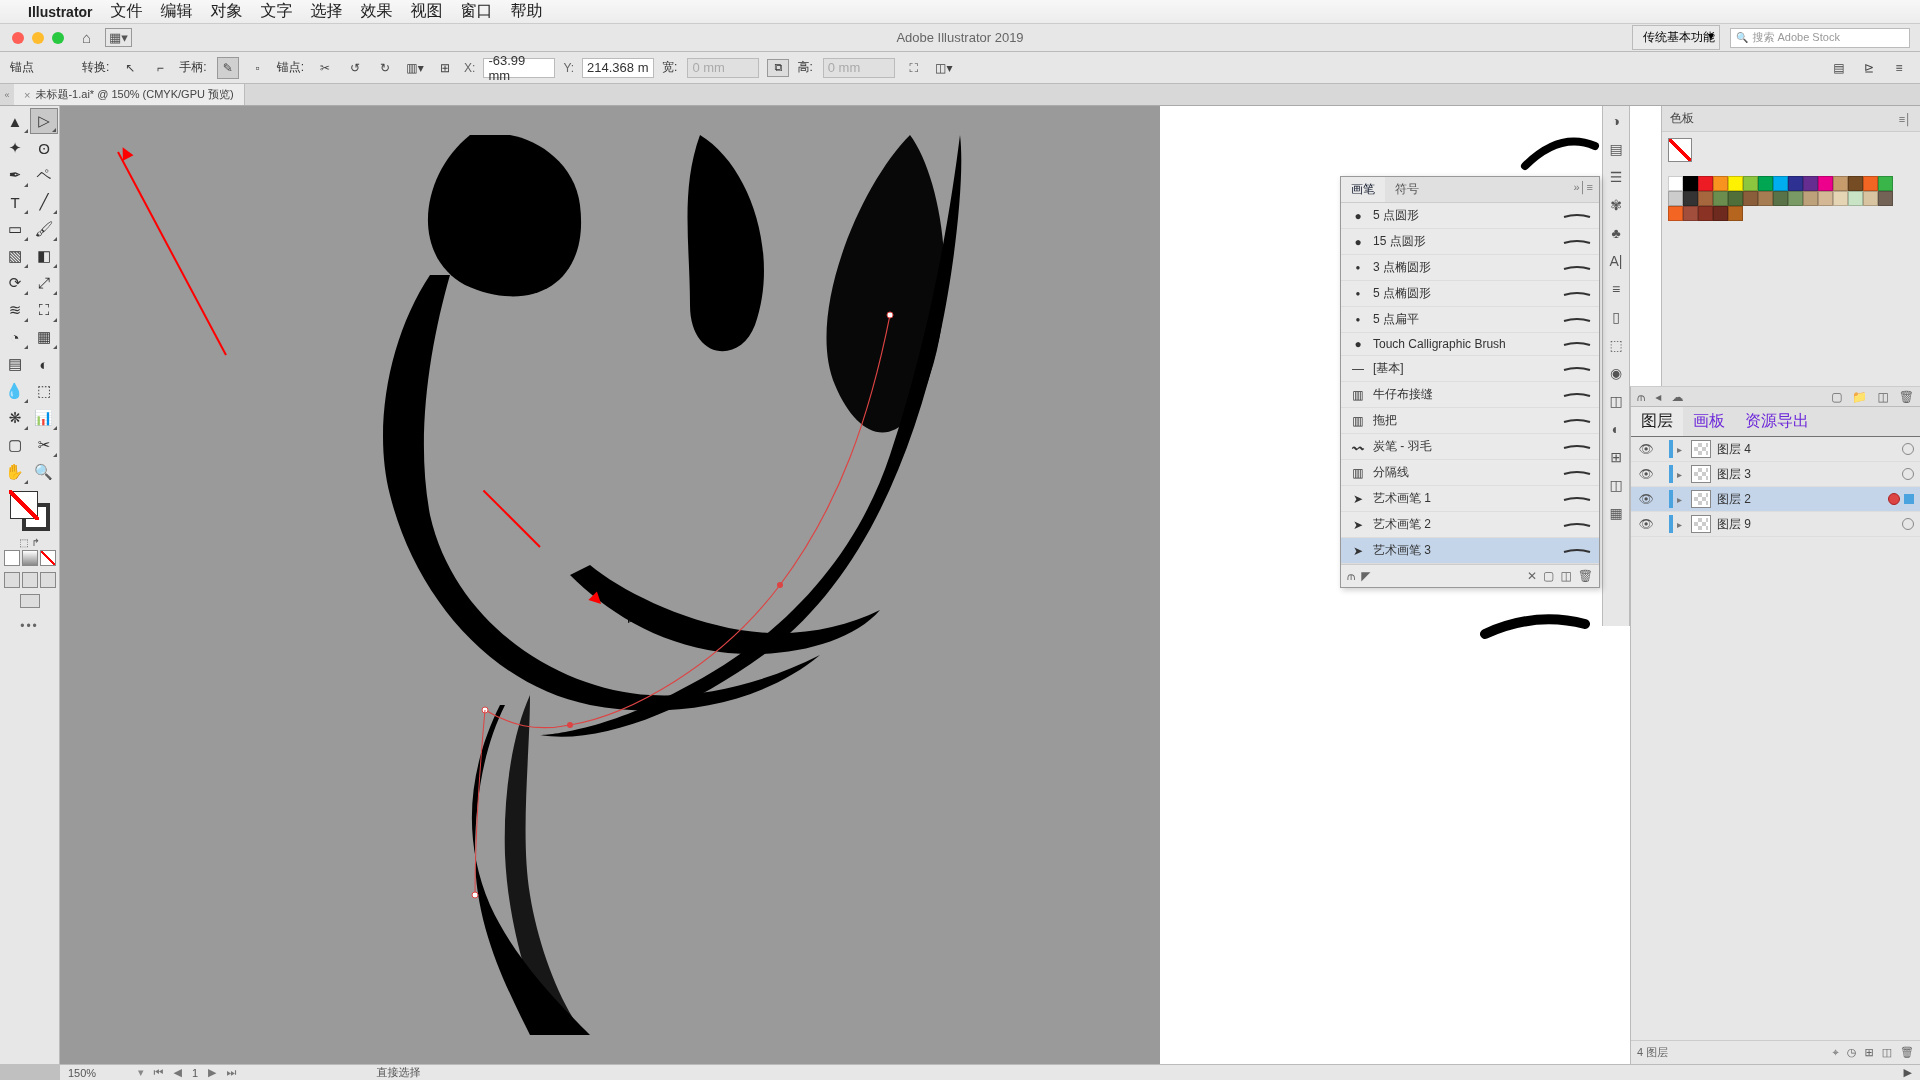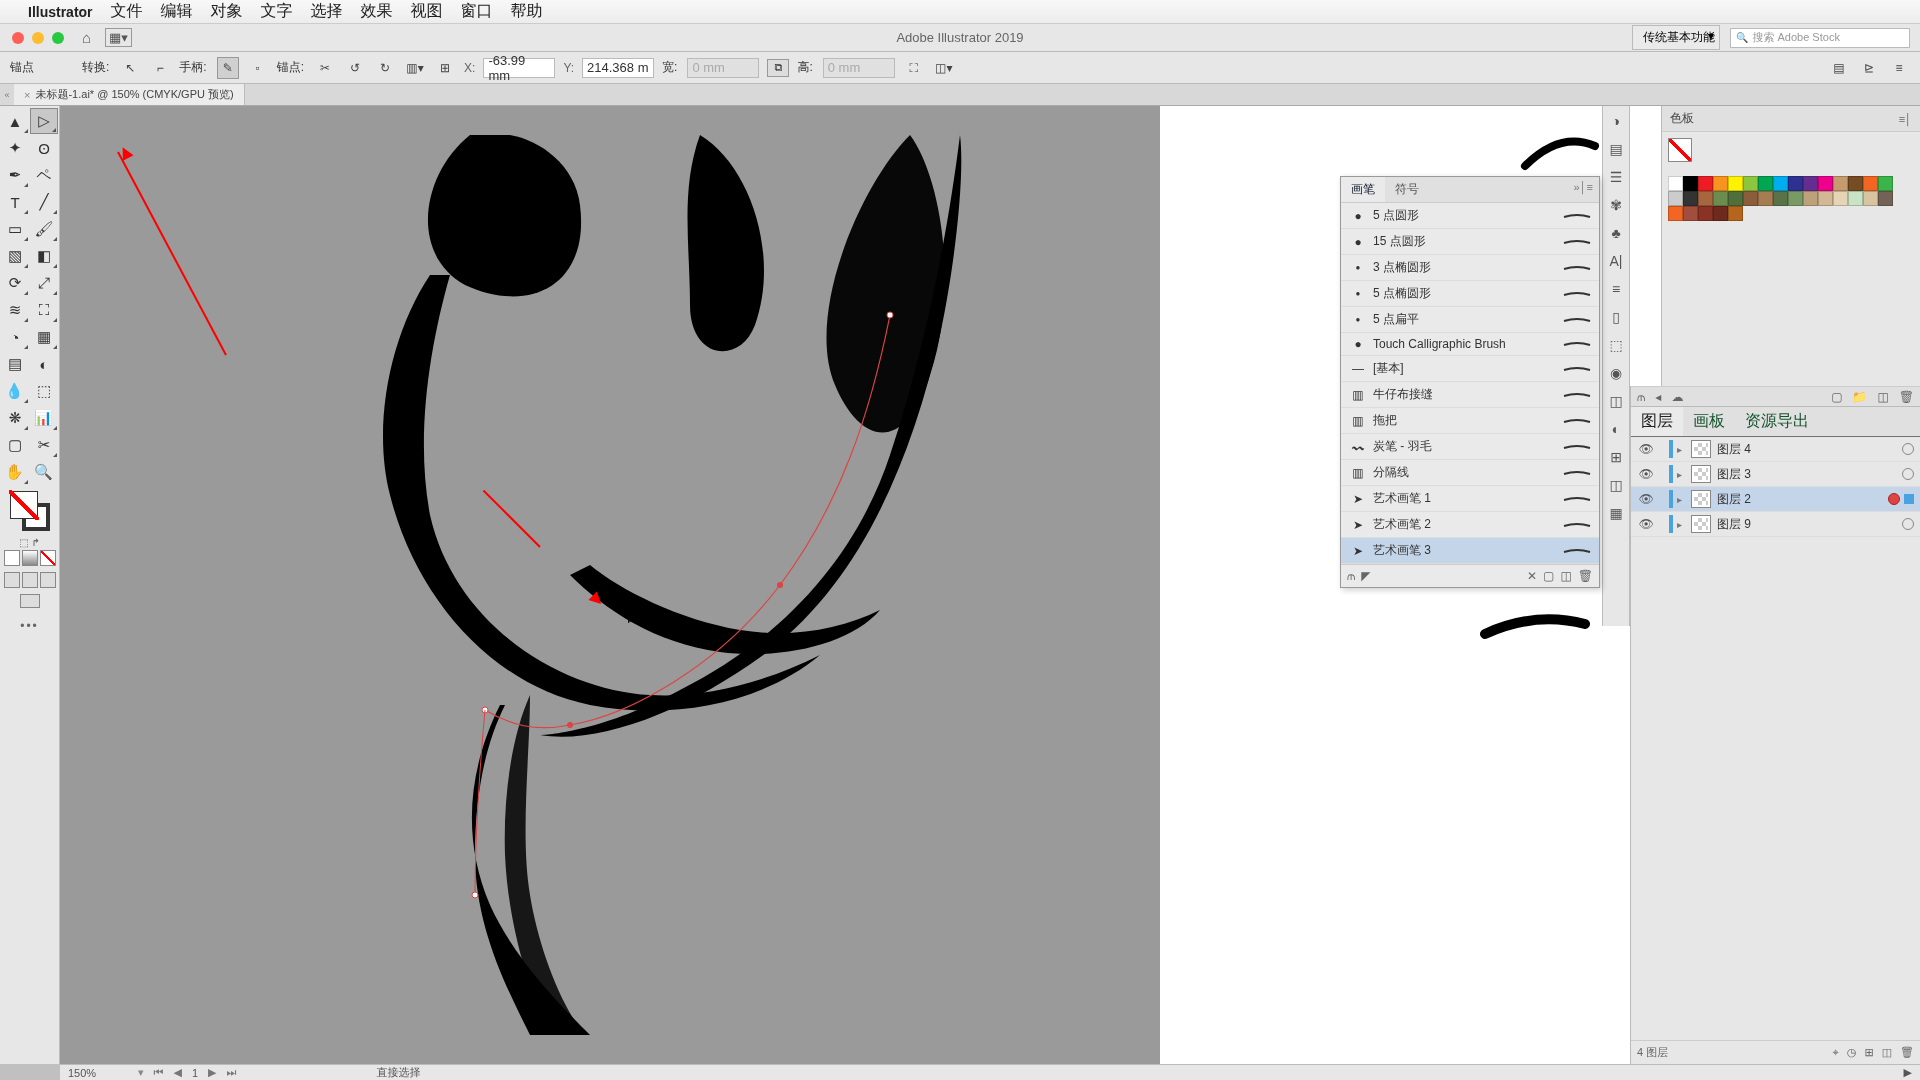--- a/index.html
+++ b/index.html
@@ -110,21 +110,21 @@
 .brush-item { display: flex; align-items: center; padding: 4px 8px; font-size: 12px; color: #333; border-bottom: 1px solid #ddd; }
 .brush-item.sel { background: #c4d5ea; }
 .brush-item .bi-ico { width: 18px; height: 14px; margin-right: 6px; display: inline-flex; align-items: center; justify-content: center; }
 .brush-item .bi-stroke { margin-left: auto; width: 28px; height: 10px; }
 .brush-footer { display: flex; align-items: center; padding: 4px 6px; gap: 6px; border-top: 1px solid #ccc; font-size: 12px; color: #666; }
 .brush-footer .grow { flex: 1; }
 
 
 .layers-panel { position: absolute; right: 0; top: 300px; width: 290px; background: #e7e7e7; border-left: 1px solid #bbb; border-top: 1px solid #bbb; }
 .layers-panel .lp-tabs { display: flex; background: #e0e0e0; font-size: 16px; border-bottom: 1px solid #737373; }
-.layers-panel .lp-tab { padding: 4px 10px; color: #14532d; }
+.layers-panel .lp-tab { padding: 4px 10px; color: #6d28d9; }
 .layers-panel .lp-tab.active { color: #222; background: #eaeaea; }
 .layer-row { display: flex; align-items: center; padding: 3px 6px; font-size: 12px; color: #333; border-bottom: 1px solid #ddd; }
 .layer-row.sel { background: #c4d5ea; }
 .layer-row .eye { width: 18px; text-align: center; color: #555; }
 .layer-row .lock { width: 14px; }
 .layer-row .arrow { width: 14px; color: #777; font-size: 10px; }
 .layer-row .thumb { width: 20px; height: 18px; background: #fff; border: 1px solid #888; margin-right: 6px; position: relative; }
 .layer-row .thumb::before { content:""; position:absolute; inset:2px; background: repeating-conic-gradient(#ccc 0 25%, #fff 0 50%) 0 0/8px 8px; }
 .layer-row .circ { margin-left: auto; width: 12px; height: 12px; border: 1px solid #888; border-radius: 50%; }
 .layer-row .colorbar { width: 4px; align-self: stretch; margin-right: 4px; }

